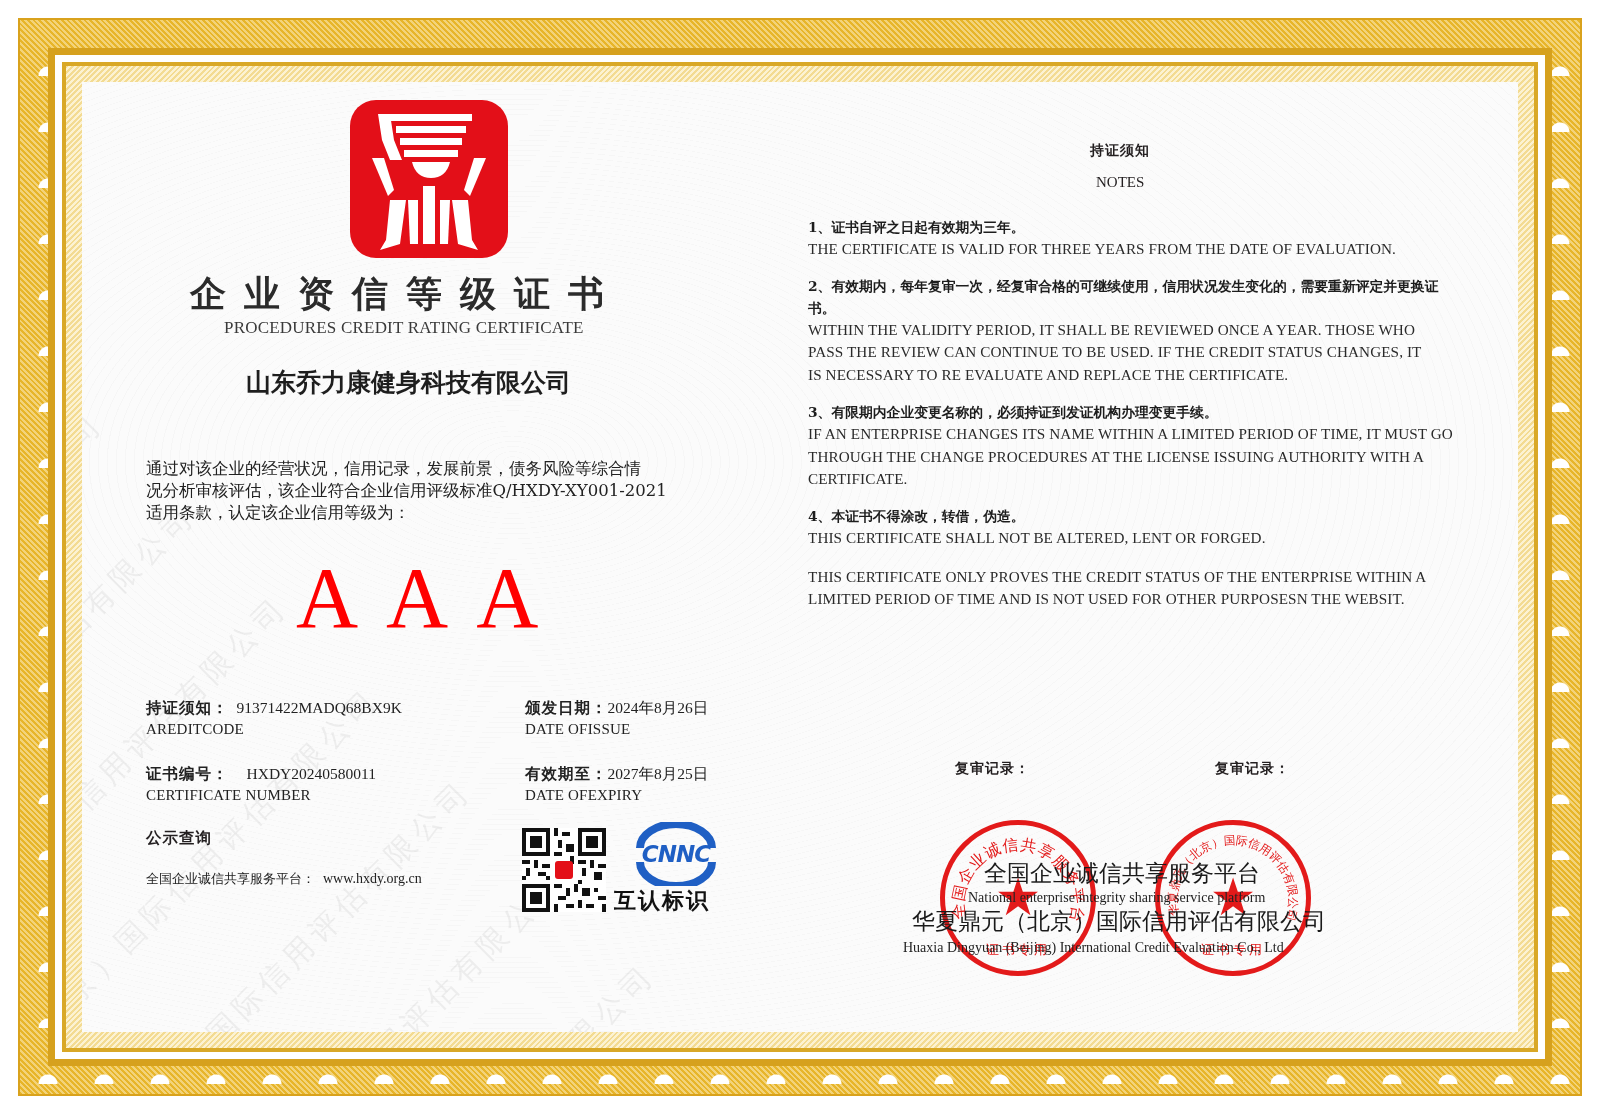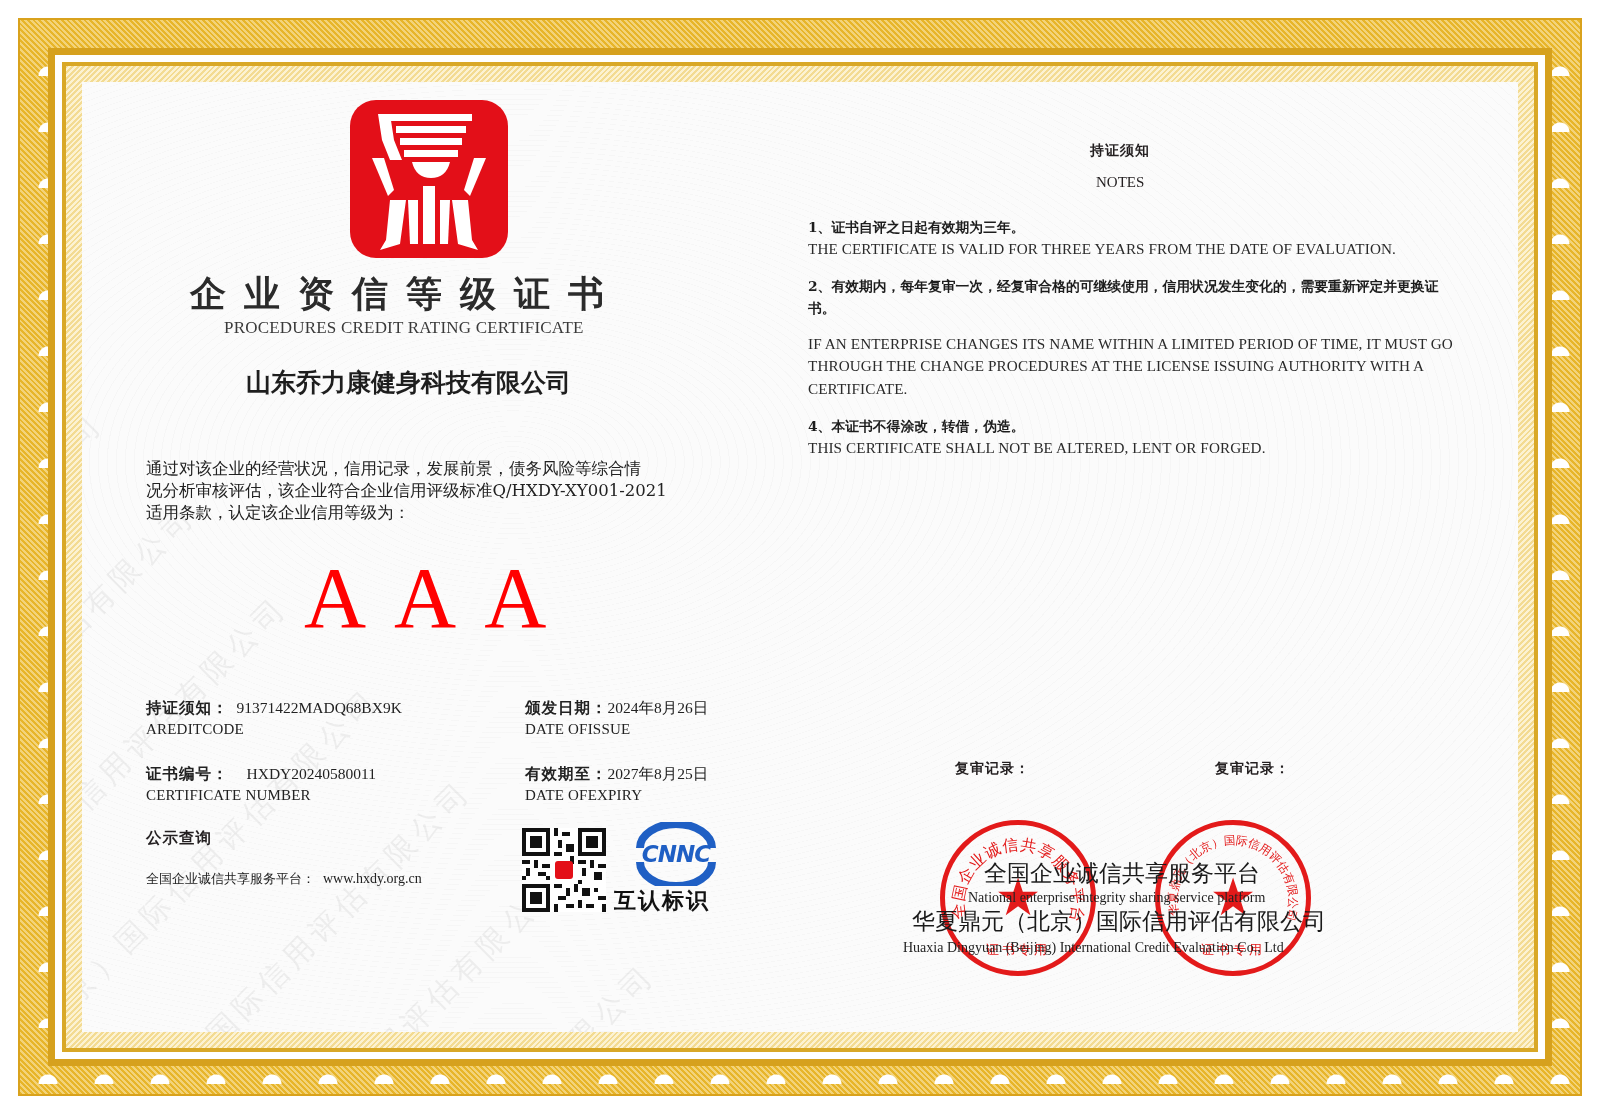--- a/index.html
+++ b/index.html
@@ -66,21 +66,21 @@
   .company {
     position: absolute; left: 246px; top: 366px;
     font-family: "DejaVu Sans", sans-serif; font-weight: bold; font-size: 25px; color: #1e1e1e;
   }
   .intro {
     position: absolute; left: 146px; top: 458px; width: 620px;
     font-family: "DejaVu Serif", serif; font-size: 16.5px; line-height: 22px; color: #222;
   }
   .intro .l { display: block; white-space: nowrap; }
   .rating {
-    position: absolute; left: 304px; top: 548px;
+    position: absolute; left: 296px; top: 548px;
     font-family: "Liberation Serif", serif; font-size: 86px; color: #ff0000; letter-spacing: 28px;
   }
 
   .field { position: absolute; font-family: "Liberation Serif", serif; color: #222; }
   .field .cn { font-family: "DejaVu Serif", serif; font-weight: bold; font-size: 15.5px; letter-spacing: 1px; }
   .field .val { font-size: 15.5px; margin-left: 8px; }
   .field .en { display: block; font-size: 15px; margin-top: 2px; letter-spacing: 0.2px; }
 
   .query-label {
     position: absolute; left: 146px; top: 828px;
@@ -298,29 +298,32 @@
 <div class="notes-title-cn">持证须知</div>
 <div class="notes-title-en">NOTES</div>
 
 <div class="notes">
   <div class="note">
     <div class="cn">1、证书自评之日起有效期为三年。</div>
     <div class="en" style="width:590px">THE CERTIFICATE IS VALID FOR THREE YEARS FROM THE DATE OF EVALUATION.</div>
   </div>
   <div class="note">
     <div class="cn" style="width:632px">2、有效期内，每年复审一次，经复审合格的可继续使用，信用状况发生变化的，需要重新评定并更换证书。</div>
+    <div class="en" style="width:620px">WITHIN THE VALIDITY PERIOD, IT SHALL BE REVIEWED ONCE A YEAR. THOSE WHO PASS THE REVIEW CAN CONTINUE TO BE USED. IF THE CREDIT STATUS CHANGES, IT IS NECESSARY TO RE EVALUATE AND REPLACE THE CERTIFICATE.</div>
   </div>
   <div class="note">
+    <div class="cn">3、有限期内企业变更名称的，必须持证到发证机构办理变更手续。</div>
     <div class="en" style="width:645px">IF AN ENTERPRISE CHANGES ITS NAME WITHIN A LIMITED PERIOD OF TIME, IT MUST GO THROUGH THE CHANGE PROCEDURES AT THE LICENSE ISSUING AUTHORITY WITH A CERTIFICATE.</div>
   </div>
   <div class="note" style="margin-bottom:16px">
     <div class="cn">4、本证书不得涂改，转借，伪造。</div>
     <div class="en">THIS CERTIFICATE SHALL NOT BE ALTERED, LENT OR FORGED.</div>
   </div>
   <div class="note">
+    <div class="en" style="width:645px">THIS CERTIFICATE ONLY PROVES THE CREDIT STATUS OF THE ENTERPRISE WITHIN A LIMITED PERIOD OF TIME AND IS NOT USED FOR OTHER PURPOSESN THE WEBSIT.</div>
   </div>
 </div>
 
 <div class="review" style="left:955px;">复审记录：</div>
 <div class="review" style="left:1215px;">复审记录：</div>
 
 <div class="seal" style="left:940px; top:820px;">
   <svg class="arc" viewBox="0 0 156 156">
     <defs>
         <path id="arcL" d="M22 100 A58 58 0 1 1 134 100"></path>

